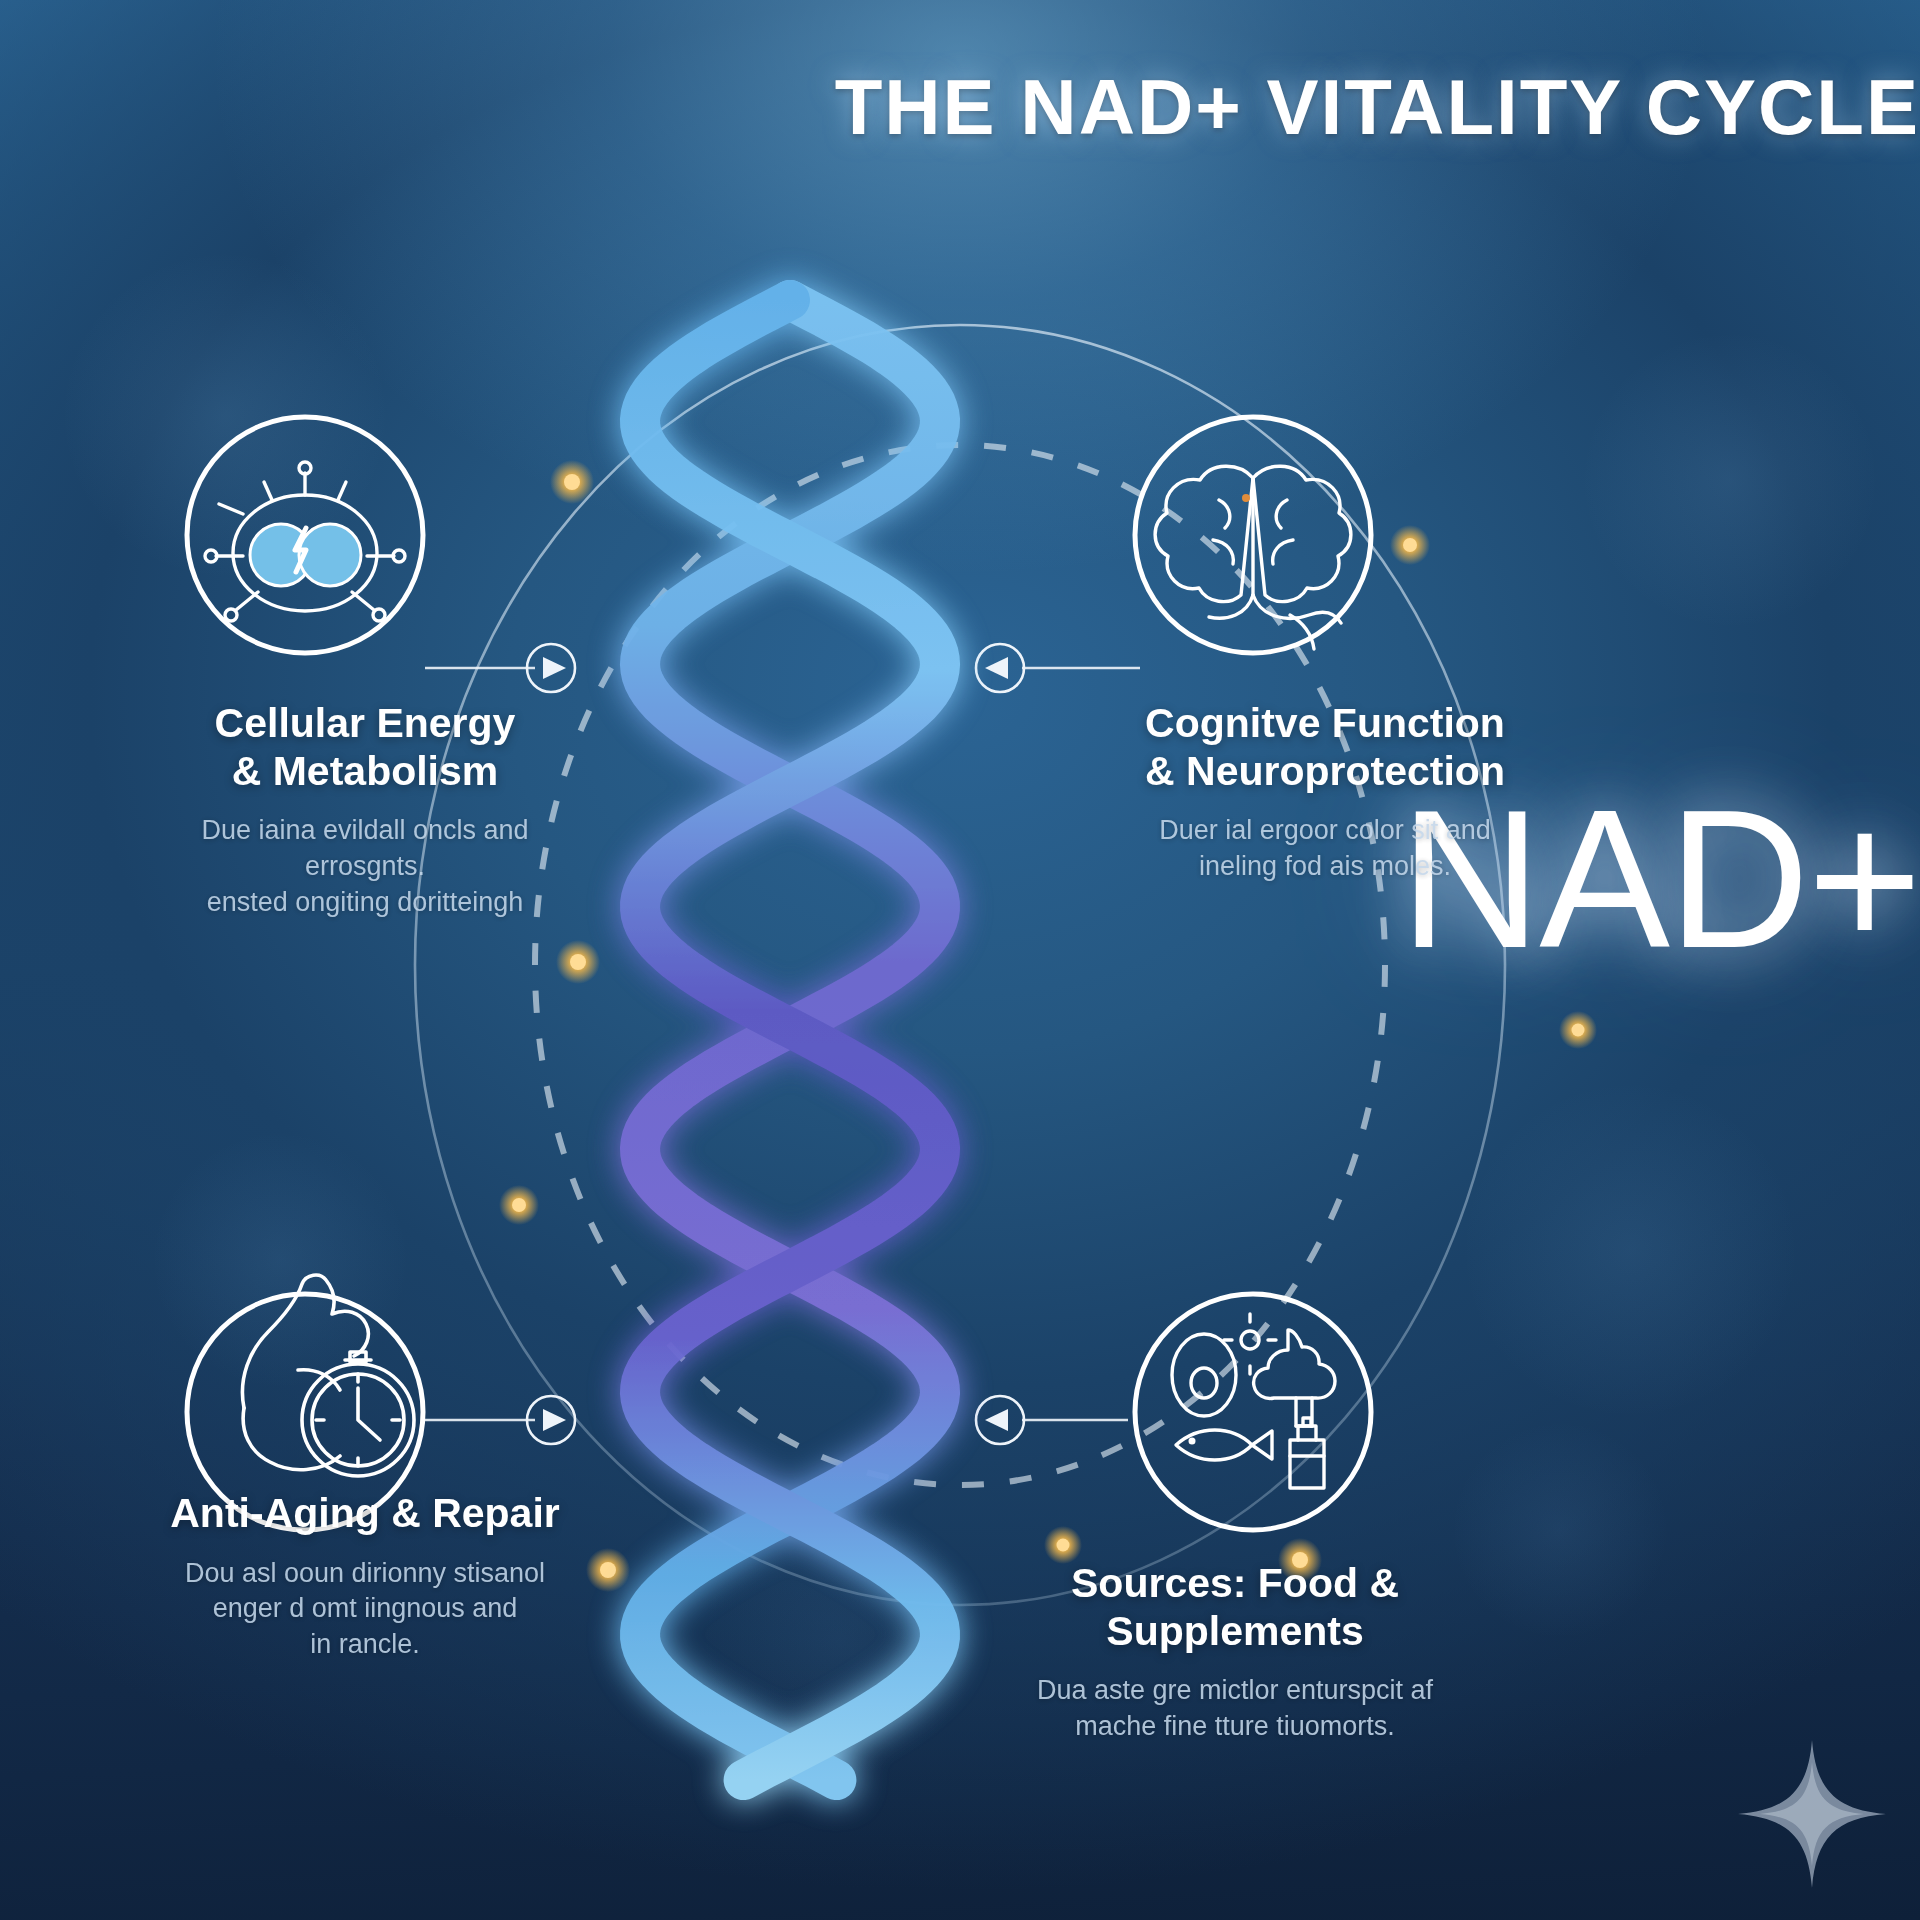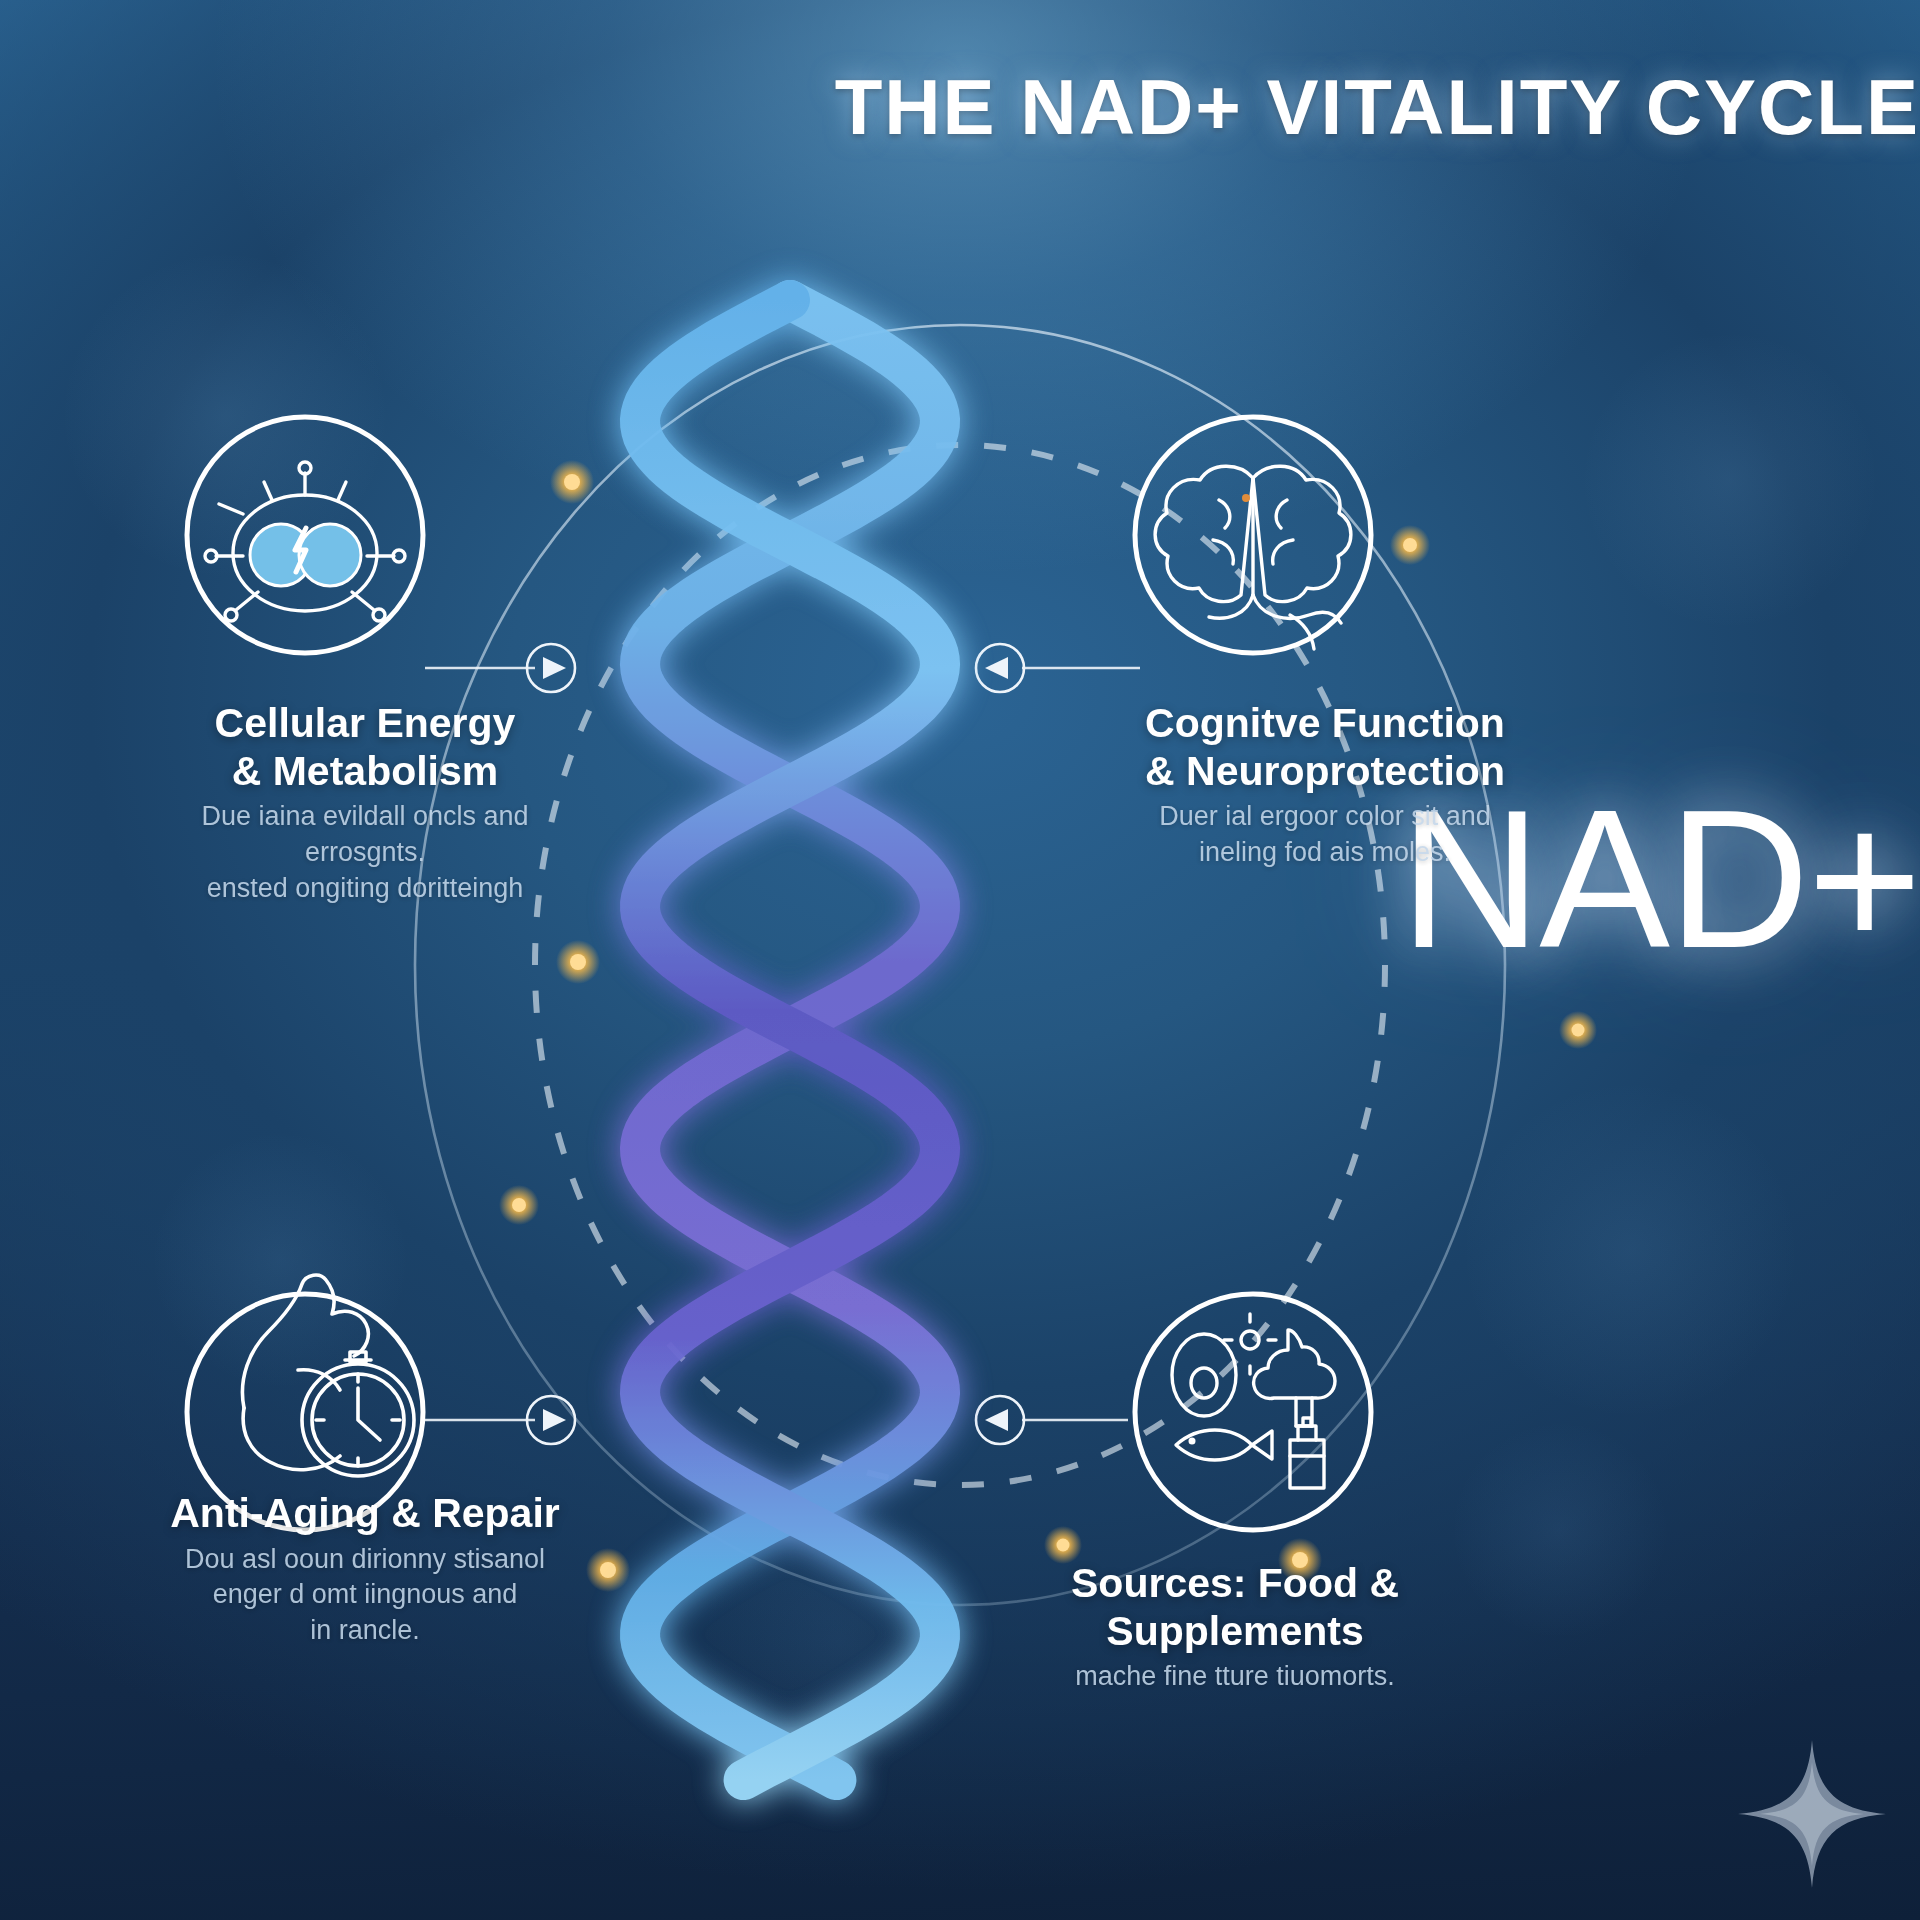--- a/index.html
+++ b/index.html
@@ -28,21 +28,21 @@
   svg.layer{position:absolute;left:0;top:0;width:1920px;height:1920px;}
 
   .center-label{position:absolute;left:0;top:880px;width:1920px;text-align:right;
     font-size:196px;font-weight:400;line-height:1;color:#fff;letter-spacing:-2px;
     text-shadow:0 0 60px rgba(215,235,255,.75),0 0 120px rgba(150,200,255,.45);
     transform:translateY(-50%);}
 
   .quad{position:absolute;width:430px;}
   .q-title{font-size:41px;font-weight:700;color:#ffffff;line-height:1.16;
     text-shadow:0 2px 10px rgba(0,0,0,.35);}
-  .q-body{margin-top:4px;font-size:27px;line-height:1.33;color:#c3d6e9;
+  .q-body{margin-top:18px;font-size:27px;line-height:1.33;color:#c3d6e9;
     opacity:.88;text-shadow:0 1px 5px rgba(0,0,0,.3);}
 
   #q-tl{left:150px;top:700px;text-align:center;}
   #q-tr{left:1110px;top:700px;text-align:center;}
   #q-bl{left:150px;top:1490px;text-align:center;}
   #q-br{left:1000px;top:1560px;text-align:center;width:470px;}
   #q-tl .q-title,#q-bl .q-title{text-align:center;}
 </style>
 </head>
 <body>
@@ -323,20 +323,21 @@
       <div>enger d omt iingnous and</div>
       <div>in rancle.</div>
     </div>
   </div>
 
   <div class="quad" id="q-br">
     <div class="q-title">
       <div>Sources: Food &amp; Supplements</div>
     </div>
     <div class="q-body">
+      <div>Dua aste gre mictlor enturspcit af</div>
       <div>mache fine tture tiuomorts.</div>
     </div>
   </div>
 
   <svg class="layer" viewBox="0 0 1920 1920">
     <g opacity=".8">
       <path d="M1812 1740 C1816 1790 1836 1810 1886 1814 C1836 1818 1816 1838 1812 1888
                C1808 1838 1788 1818 1738 1814 C1788 1810 1808 1790 1812 1740 Z" fill="#c9d6e6" opacity=".72"></path>
       <path d="M1812 1762 C1815 1798 1828 1811 1864 1814 C1828 1817 1815 1830 1812 1866
                C1809 1830 1796 1817 1760 1814 C1796 1811 1809 1798 1812 1762 Z" fill="#e6eef7" opacity=".55"></path>

